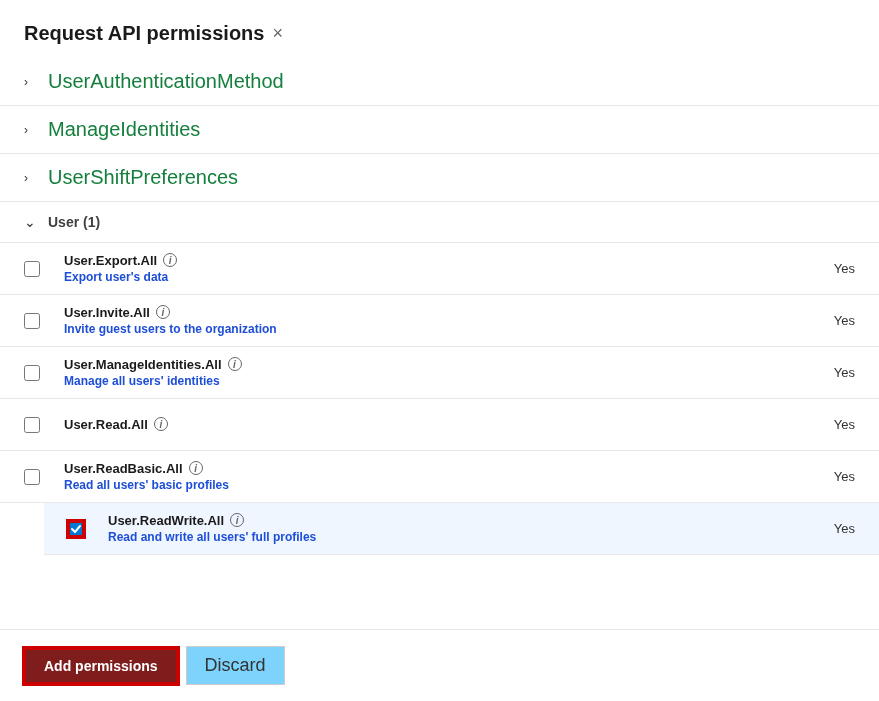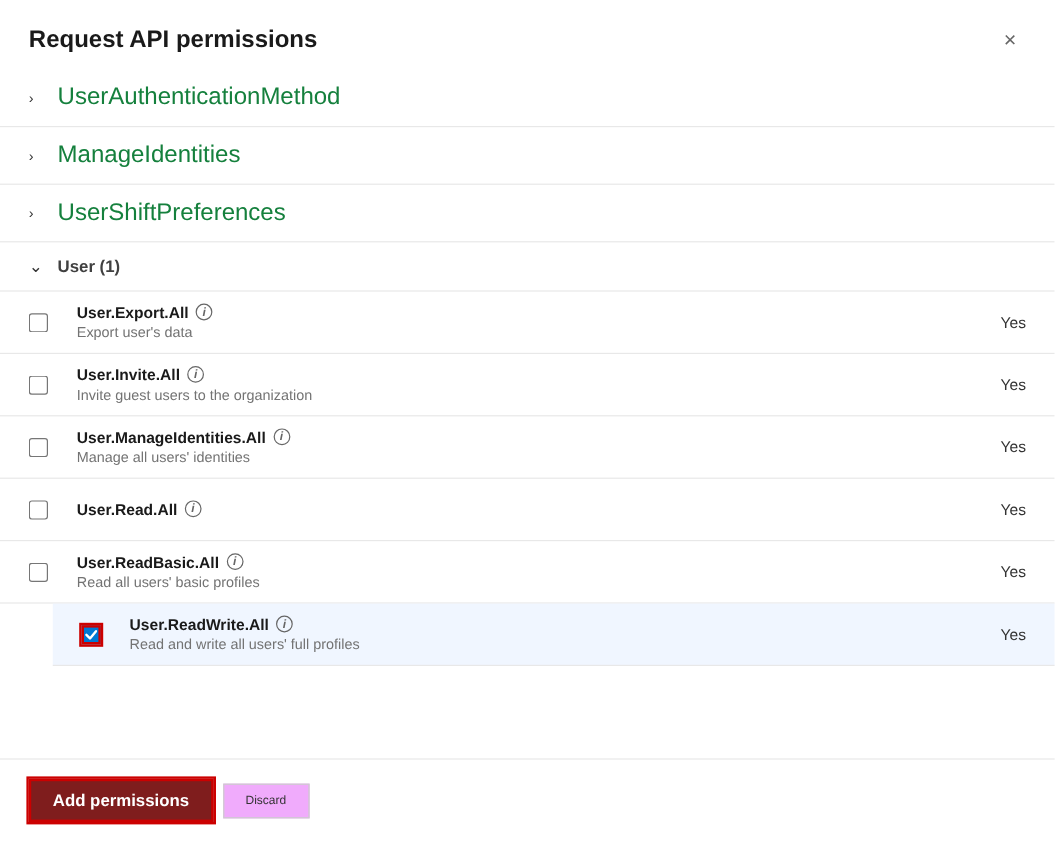--- a/index.html
+++ b/index.html
@@ -13,21 +13,20 @@
       width: 879px;
       height: 701px;
       background: #fff;
       display: flex;
       flex-direction: column;
       position: relative;
     }
     .dialog-header {
       display: flex;
       align-items: center;
-      justify-content: space-between;
       padding: 20px 24px 12px 24px;
       border-bottom: none;
     }
     .dialog-title {
       font-size: 20px;
       font-weight: 600;
       color: #1a1a1a;
     }
     .close-btn {
       background: none;
@@ -151,22 +150,23 @@
       justify-content: center;
       font-size: 10px;
       color: #666;
       cursor: pointer;
       font-style: italic;
       font-weight: bold;
       flex-shrink: 0;
     }
     .perm-desc {
       font-size: 12px;
-      color: #737373;
+      color: #1d4ed8;
       margin-top: 2px;
+      font-weight: bold;
     }
     .perm-consent {
       width: 60px;
       text-align: right;
       font-size: 13px;
       color: #333;
       flex-shrink: 0;
     }
 
     .dialog-footer {
@@ -181,25 +181,25 @@
       background: #7f1d1d;
       color: #fff;
       border: 2px solid #cc0000;
       padding: 8px 18px;
       font-size: 14px;
       font-weight: 600;
       cursor: pointer;
       outline: 2px solid #cc0000;
     }
     .btn-discard {
-      background: #f0abfc;
+      background: #7dd3fc;
       color: #333;
       border: 1px solid #ccc;
       padding: 8px 18px;
-      font-size: 10px;
+      font-size: 18px;
       cursor: pointer;
     }
   </style>
 </head>
 <body>
 
 <div class="dialog">
   <div class="dialog-header">
     <span class="dialog-title">Request API permissions</span>
     <button class="close-btn">×</button>

